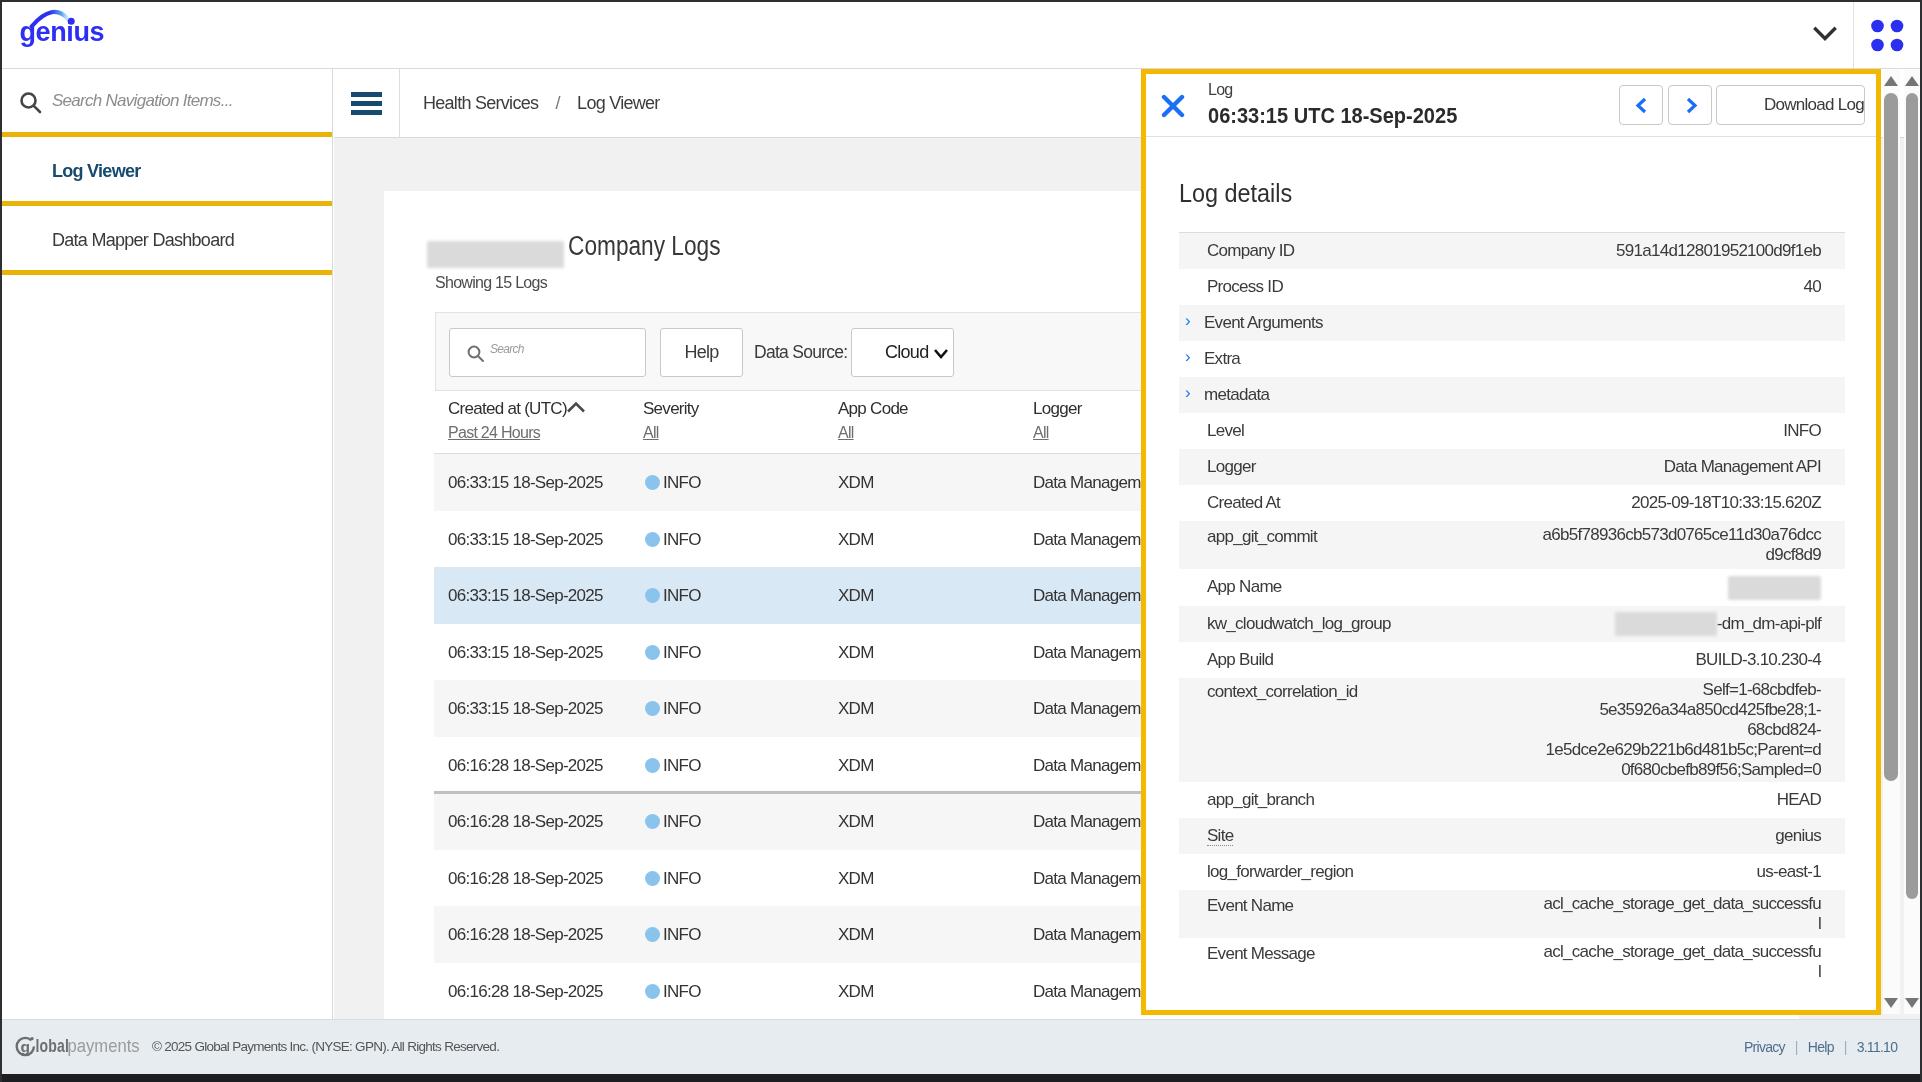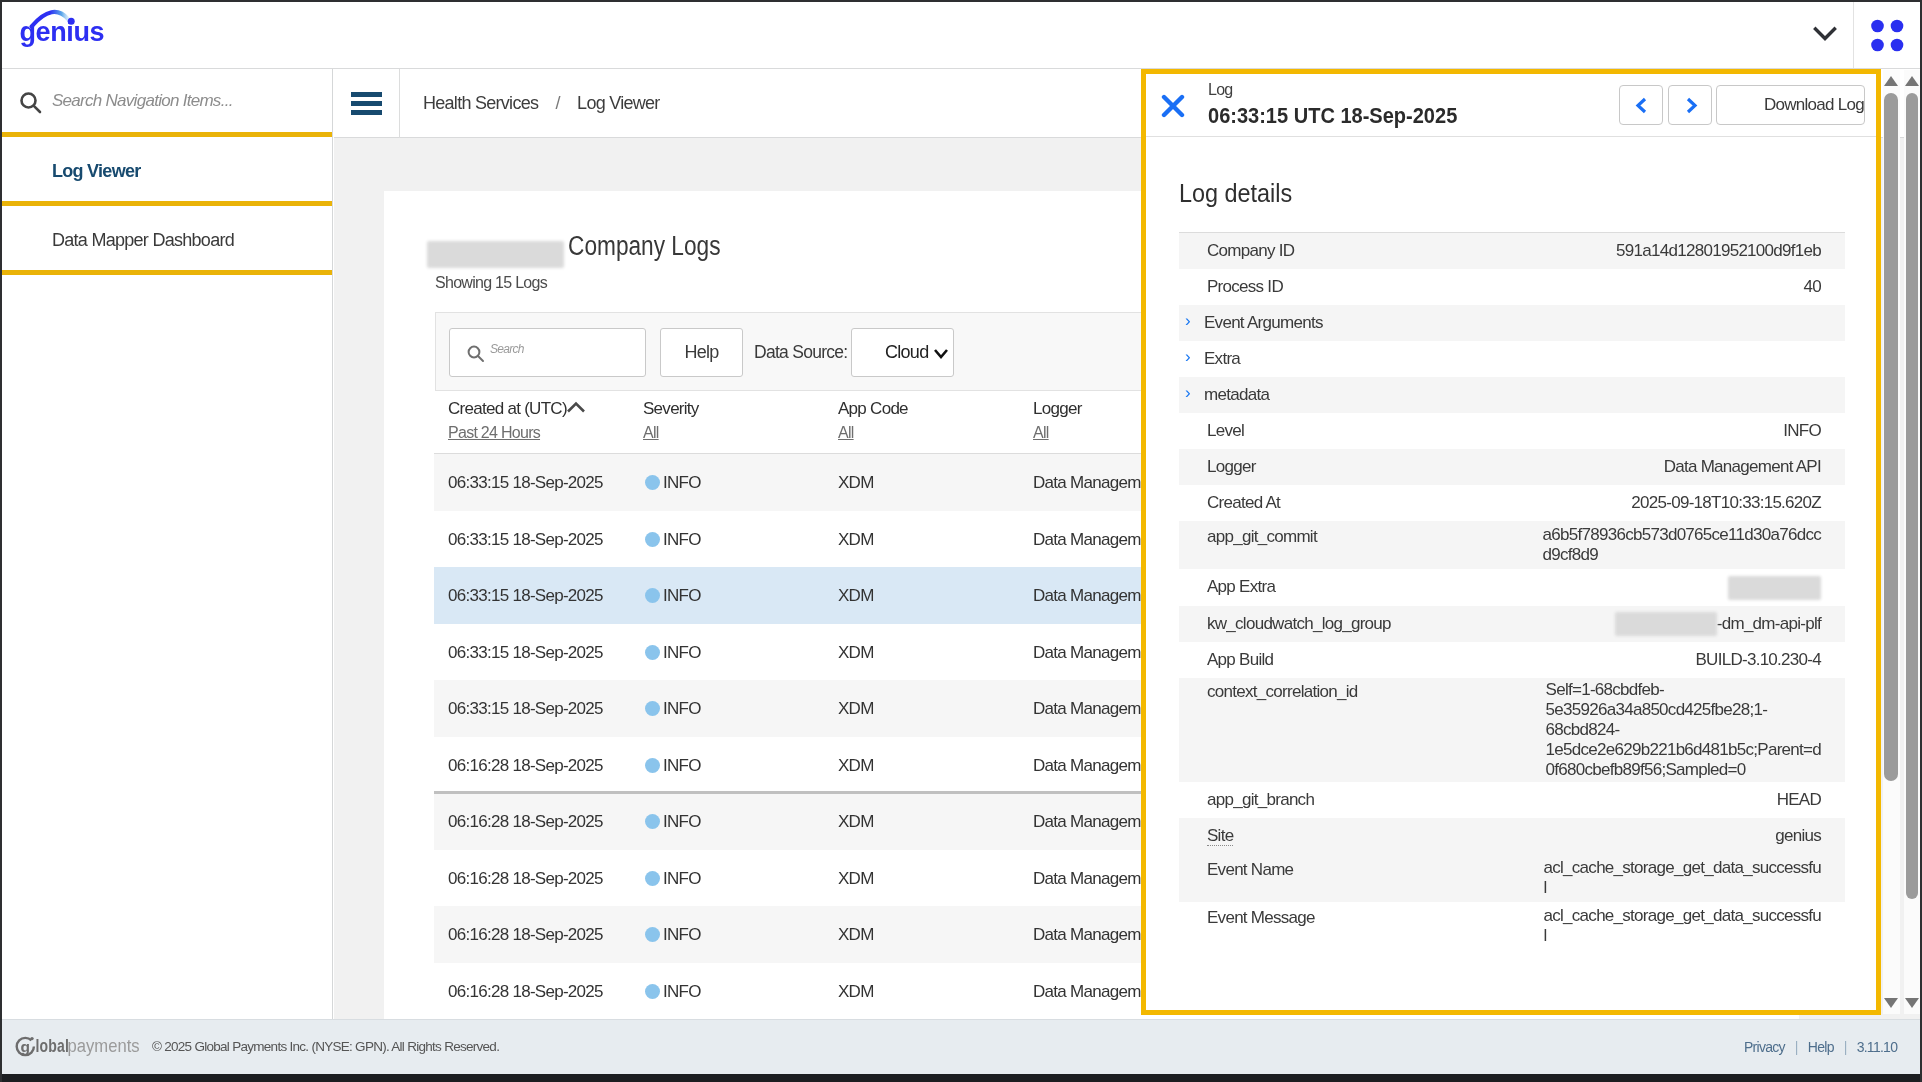--- a/index.html
+++ b/index.html
@@ -73,21 +73,21 @@
 #p-log { position:absolute; left:62px; top:7px; font-size:16px; color:#3f3f3f; }
 #p-title { position:absolute; left:62px; top:29px; font-size:22px; font-weight:bold; color:#2b2b2b; letter-spacing:normal; transform:scaleX(0.91); transform-origin:0 0; }
 .pbtn { position:absolute; top:11px; height:40px; background:#fff; border:1px solid #c8c8c8; border-radius:4px; }
 #p-prev { left:473px; width:44px; }
 #p-next { left:522px; width:44px; }
 #p-dl { left:570px; width:149px; text-align:right; line-height:38px; font-size:17px; color:#3a3a3a; }
 #p-details-title { position:absolute; left:33px; top:104px; font-size:26px; color:#2f2f2f; letter-spacing:normal; transform:scaleX(0.9); transform-origin:0 0; }
 #p-table { position:absolute; left:33px; top:158px; width:666px; border-top:1px solid #dcdcdc; }
 .prow { position:relative; width:666px; font-size:17px; color:#3a3a3a; display:flex; justify-content:space-between; align-items:flex-start; padding:6px 24px 6px 28px; min-height:36px; }
 .prow .k { white-space:nowrap; line-height:24px; }
-.prow .v { text-align:left; line-height:24px; }
+.prow .v { text-align:right; line-height:24px; }
 .pg { background:#f5f5f5; }
 .p2 { padding-top:4px; padding-bottom:4px; }
 .p5 { padding-top:2px; padding-bottom:2px; }
 .p2 .v, .p5 .v { line-height:20px; }
 .chev { color:#1877f2; }
 .dotted { border-bottom:1px dotted #8a8a8a; }
 
 
 .sbar { position:absolute; z-index:50; }
 .sthumb { position:absolute; background:#9b9b9b; border-radius:7px; }
@@ -310,21 +310,21 @@
       </div>
       <div class="prow ">
         <span class="k">Created At</span>
         <span class="v">2025-09-18T10:33:15.620Z</span>
       </div>
       <div class="prow pg p2">
         <span class="k">app_git_commit</span>
         <span class="v">a6b5f78936cb573d0765ce11d30a76dcc<br>d9cf8d9</span>
       </div>
       <div class="prow ">
-        <span class="k">App Extra</span>
+        <span class="k">App Name</span>
         <span class="v"><span class="redact" style="display:inline-block;width:93px;height:24px;vertical-align:middle"></span></span>
       </div>
       <div class="prow pg ">
         <span class="k">kw_cloudwatch_log_group</span>
         <span class="v"><span class="redact" style="display:inline-block;width:102px;height:24px;vertical-align:middle"></span>-dm_dm-api-plf</span>
       </div>
       <div class="prow ">
         <span class="k">App Build</span>
         <span class="v">BUILD-3.10.230-4</span>
       </div>
@@ -332,20 +332,24 @@
         <span class="k">context_correlation_id</span>
         <span class="v">Self=1-68cbdfeb-<br>5e35926a34a850cd425fbe28;1-<br>68cbd824-<br>1e5dce2e629b221b6d481b5c;Parent=d<br>0f680cbefb89f56;Sampled=0</span>
       </div>
       <div class="prow ">
         <span class="k">app_git_branch</span>
         <span class="v">HEAD</span>
       </div>
       <div class="prow pg ">
         <span class="k"><span class="dotted">Site</span></span>
         <span class="v">genius</span>
+      </div>
+      <div class="prow ">
+        <span class="k">log_forwarder_region</span>
+        <span class="v">us-east-1</span>
       </div>
       <div class="prow pg p2">
         <span class="k">Event Name</span>
         <span class="v">acl_cache_storage_get_data_successfu<br>l</span>
       </div>
       <div class="prow p2">
         <span class="k">Event Message</span>
         <span class="v">acl_cache_storage_get_data_successfu<br>l</span>
       </div>
     </div>

